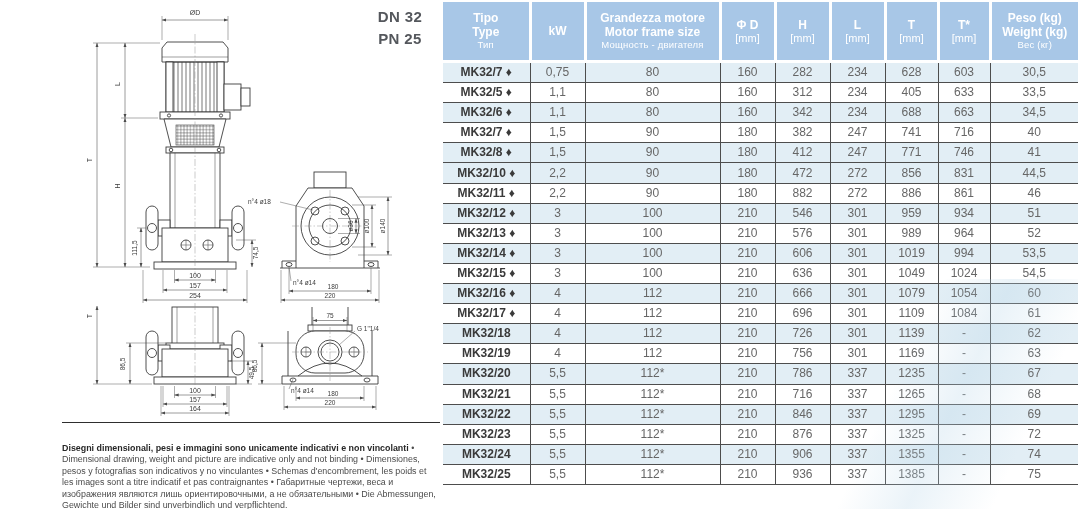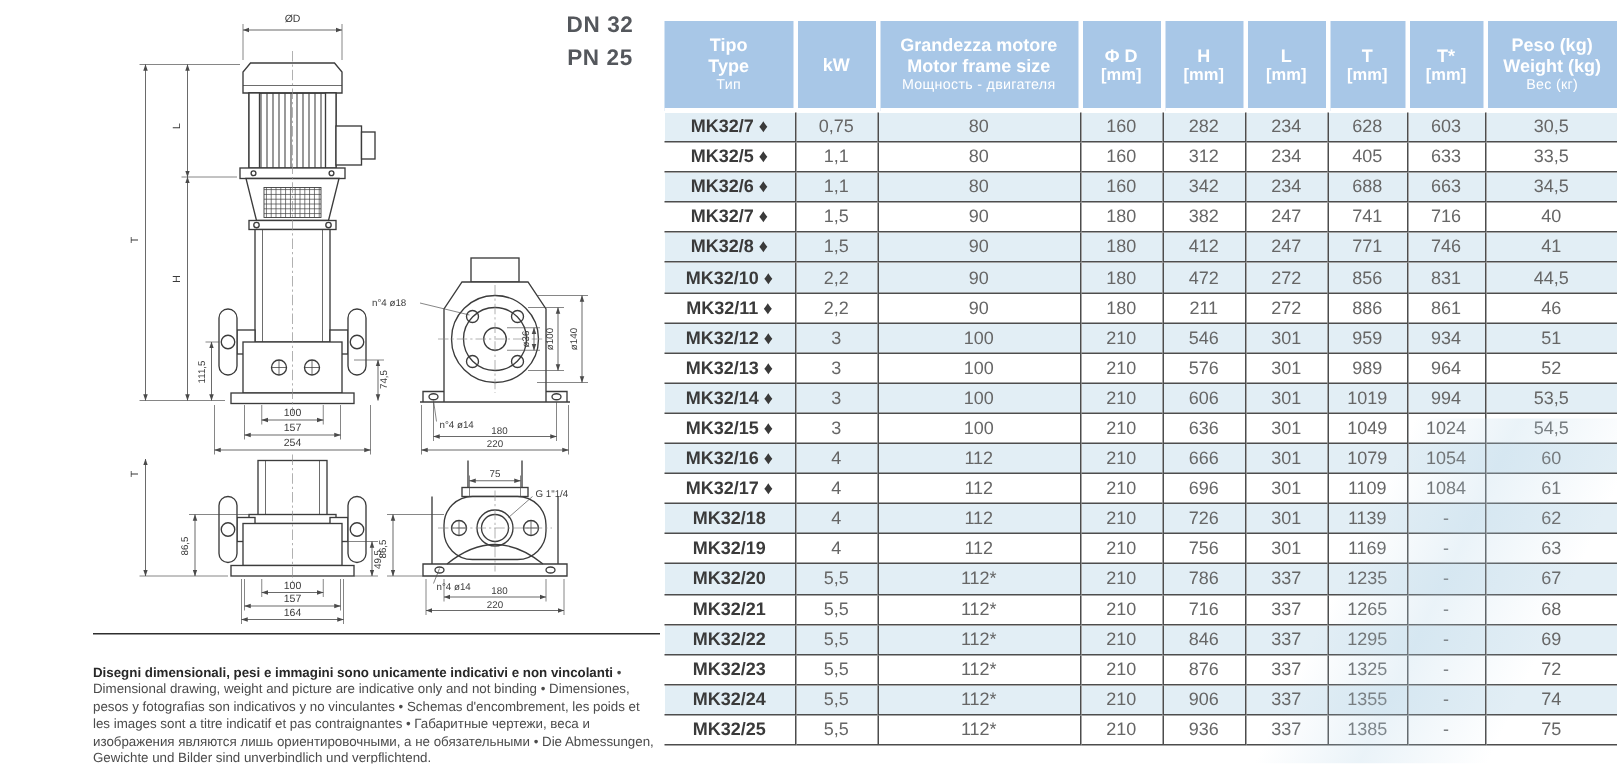--- a/index.html
+++ b/index.html
@@ -18,26 +18,26 @@
   .cl {stroke:#8a8a8a;stroke-width:.45;stroke-dasharray:7 2 1.5 2;fill:none}
   .lbl {font:7px "Liberation Sans",sans-serif;fill:#3b3b3b}
   .lbls{font:6.5px "Liberation Sans",sans-serif;fill:#3b3b3b}
 
   .disclaimer{position:absolute;left:62px;top:422px;width:378px;border-top:1.4px solid #2e2e2e;
         padding-top:20px;font-size:8.9px;line-height:11.4px;color:#4b4b4b}
   .disclaimer b{color:#282828}
 
   
   .tablewrap{position:absolute;left:443px;top:0;width:635px;height:509px}
-  table{border-collapse:collapse;table-layout:fixed;width:635px;margin-top:14px}
+  table{border-collapse:collapse;table-layout:fixed;width:635px;margin-top:2px}
   thead th{background:#a8c7e7;color:#fff;vertical-align:middle;height:58px;padding:0;
         border-left:3px solid #fff;border-bottom:3px solid #fff;font-weight:400}
   thead th:first-child{border-left:none}
   .hl{font-size:12px;font-weight:700;line-height:14px}
-  .hm{font-size:11px;font-weight:700;line-height:13px}
+  .hm{font-size:11px;font-weight:400;line-height:13px}
   .hs{font-size:9.5px;font-weight:400;line-height:12px;letter-spacing:.2px}
   tbody td{height:19.1px;padding:0;text-align:center;font-size:12px;color:#666;
         border-top:1px solid #4d4d4d;line-height:19px;white-space:nowrap;overflow:hidden}
   tbody tr:last-child td{border-bottom:1px solid #4d4d4d}
   tbody td + td{border-left:1px solid #4d4d4d}
   tbody tr.stripe{background:#e2eef5}
   td.model{font-weight:700;color:#3a3a3a}
   .swoosh{position:absolute;right:0;bottom:0;width:430px;height:230px;pointer-events:none;
         background:linear-gradient(115deg,rgba(255,255,255,0) 55%,rgba(186,215,233,.30) 68%,rgba(255,255,255,0) 84%)}
 </style>
@@ -402,21 +402,21 @@
             <td>272</td>
             <td>856</td>
             <td>831</td>
             <td>44,5</td>
           </tr>
           <tr>
             <td class="model">MK32/11 ♦</td>
             <td>2,2</td>
             <td>90</td>
             <td>180</td>
-            <td>211</td>
+            <td>882</td>
             <td>272</td>
             <td>886</td>
             <td>861</td>
             <td>46</td>
           </tr>
           <tr class="stripe">
             <td class="model">MK32/12 ♦</td>
             <td>3</td>
             <td>100</td>
             <td>210</td>

